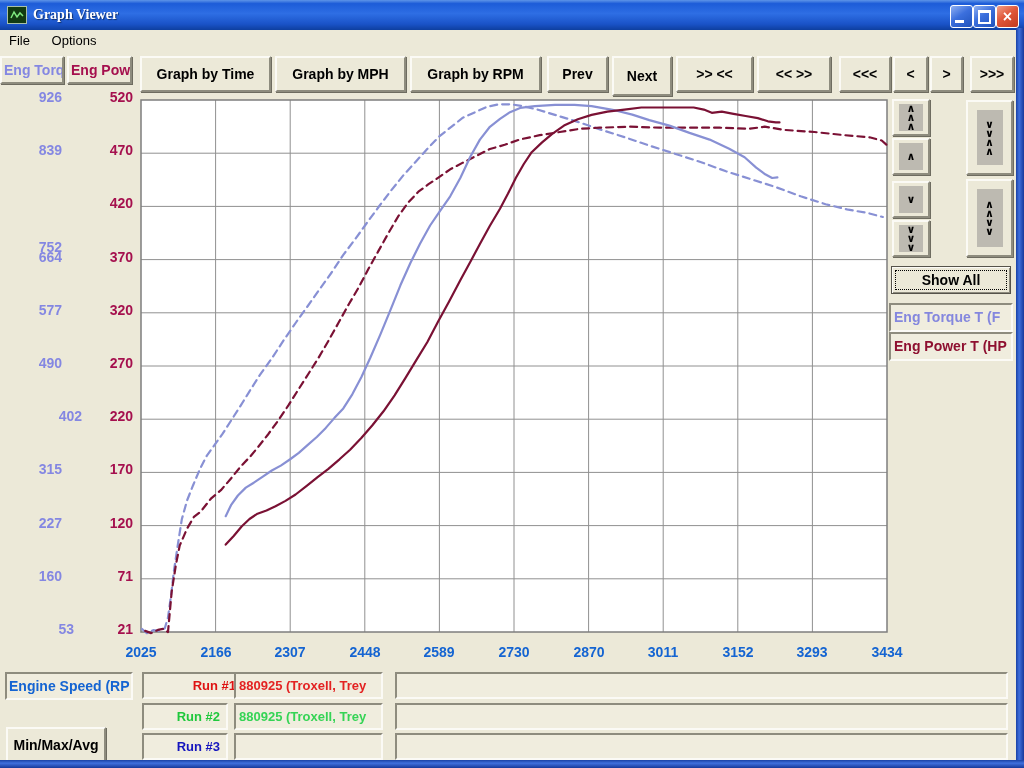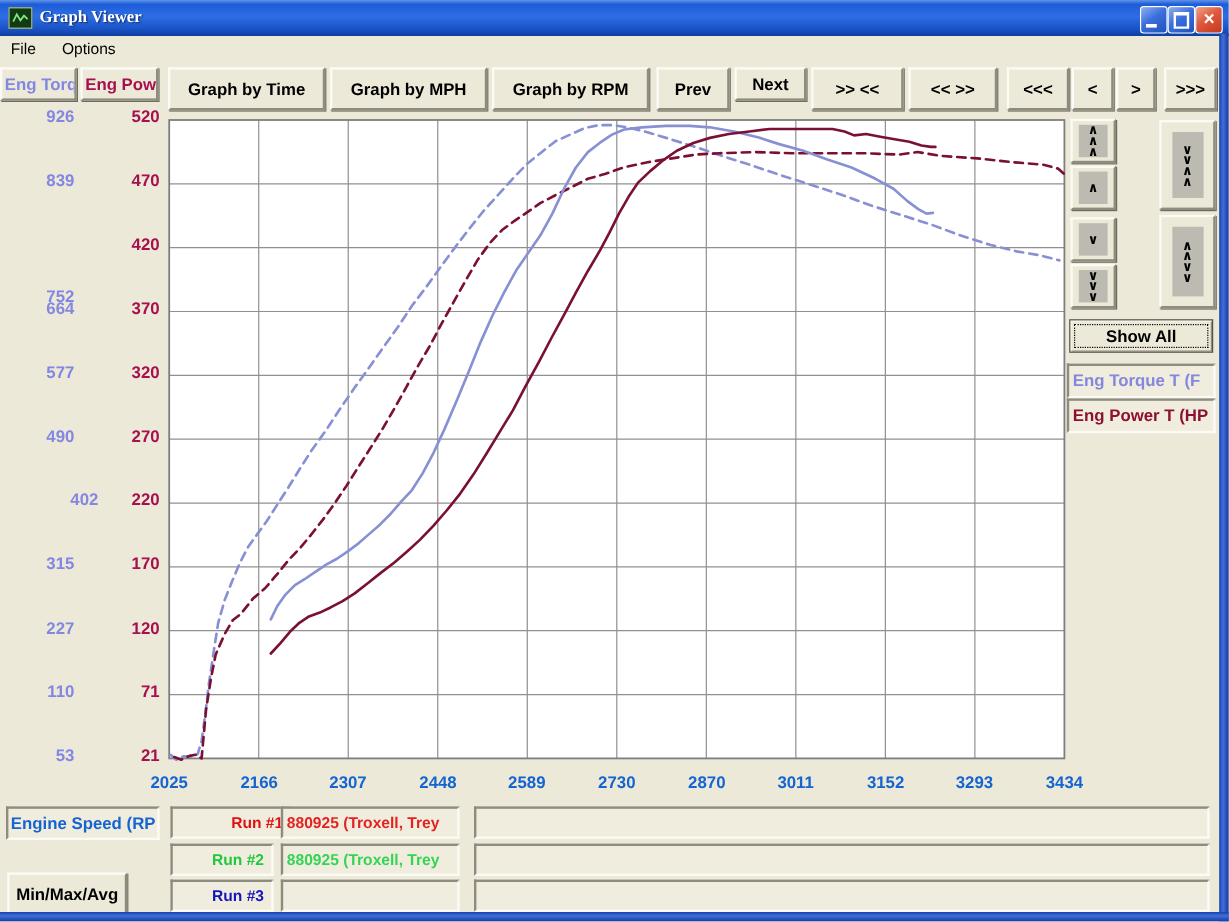--- a/index.html
+++ b/index.html
@@ -82,40 +82,40 @@
   <span class="menu-item">Options</span>
 </div>
 
 <div class="btn3d axis-hdr" style="left:0;top:56px;width:64px;height:28px;color:#8487E2;">Eng Torq</div>
 <div class="btn3d axis-hdr" style="left:67px;top:56px;width:65px;height:28px;color:#A5104E;">Eng Powe</div>
 
 <div class="btn3d" style="left:140px;top:56px;width:131px;height:36px;">Graph by Time</div>
 <div class="btn3d" style="left:275px;top:56px;width:131px;height:36px;">Graph by MPH</div>
 <div class="btn3d" style="left:410px;top:56px;width:131px;height:36px;">Graph by RPM</div>
 <div class="btn3d" style="left:547px;top:56px;width:61px;height:36px;">Prev</div>
-<div class="btn3d" style="left:612px;top:56px;width:60px;height:28px;">Next</div>
+<div class="btn3d" style="left:612px;top:56px;width:60px;height:40px;">Next</div>
 <div class="btn3d" style="left:676px;top:56px;width:77px;height:36px;">&gt;&gt; &lt;&lt;</div>
 <div class="btn3d" style="left:757px;top:56px;width:74px;height:36px;">&lt;&lt; &gt;&gt;</div>
 <div class="btn3d" style="left:839px;top:56px;width:52px;height:36px;">&lt;&lt;&lt;</div>
 <div class="btn3d" style="left:893px;top:56px;width:35px;height:36px;">&lt;</div>
 <div class="btn3d" style="left:930px;top:56px;width:33px;height:36px;">&gt;</div>
 <div class="btn3d" style="left:970px;top:56px;width:44px;height:36px;">&gt;&gt;&gt;</div>
 
 <div id="torque-ticks">
     <div class="tick" style="left: 0px; top: 89px; width: 62px; color: rgb(132, 135, 226);">926</div>
     <div class="tick" style="left: 0px; top: 142px; width: 62px; color: rgb(132, 135, 226);">839</div>
     <div class="tick" style="left: 0px; top: 195px; width: 62px; color: rgb(132, 135, 226); margin-top: 44px;">752</div>
     <div class="tick" style="left: 0px; top: 249px; width: 62px; color: rgb(132, 135, 226);">664</div>
     <div class="tick" style="left: 0px; top: 302px; width: 62px; color: rgb(132, 135, 226);">577</div>
     <div class="tick" style="left: 0px; top: 355px; width: 62px; color: rgb(132, 135, 226);">490</div>
     <div class="tick" style="left: 0px; top: 408px; width: 62px; color: rgb(132, 135, 226); padding-left: 20px;">402</div>
     <div class="tick" style="left: 0px; top: 461px; width: 62px; color: rgb(132, 135, 226);">315</div>
     <div class="tick" style="left: 0px; top: 515px; width: 62px; color: rgb(132, 135, 226);">227</div>
-    <div class="tick" style="left: 0px; top: 568px; width: 62px; color: rgb(132, 135, 226);">110</div>
-    <div class="tick" style="left: 0px; top: 621px; width: 62px; color: rgb(132, 135, 226); text-align: right;">53</div>
+    <div class="tick" style="left: 0px; top: 568px; width: 62px; color: rgb(132, 135, 226);">160</div>
+    <div class="tick" style="left: 12px; top: 621px; width: 62px; color: rgb(132, 135, 226); text-align: right;">53</div>
   </div>
 <div id="power-ticks">
     <div class="tick" style="left: 71px; top: 89px; width: 62px; color: rgb(165, 16, 78);">520</div>
     <div class="tick" style="left: 71px; top: 142px; width: 62px; color: rgb(165, 16, 78);">470</div>
     <div class="tick" style="left: 71px; top: 195px; width: 62px; color: rgb(165, 16, 78);">420</div>
     <div class="tick" style="left: 71px; top: 249px; width: 62px; color: rgb(165, 16, 78);">370</div>
     <div class="tick" style="left: 71px; top: 302px; width: 62px; color: rgb(165, 16, 78);">320</div>
     <div class="tick" style="left: 71px; top: 355px; width: 62px; color: rgb(165, 16, 78);">270</div>
     <div class="tick" style="left: 71px; top: 408px; width: 62px; color: rgb(165, 16, 78);">220</div>
     <div class="tick" style="left: 71px; top: 461px; width: 62px; color: rgb(165, 16, 78);">170</div>

